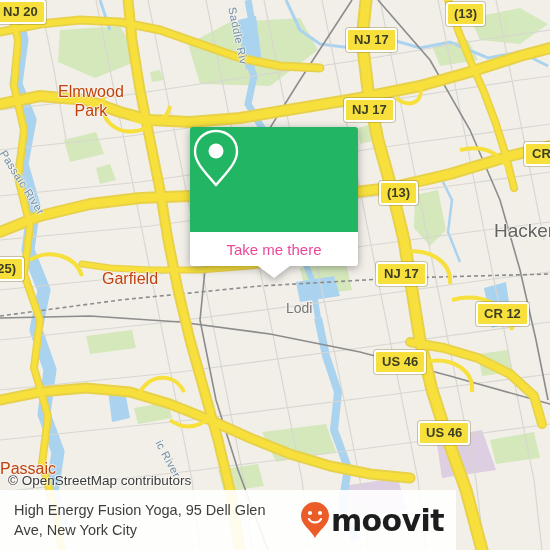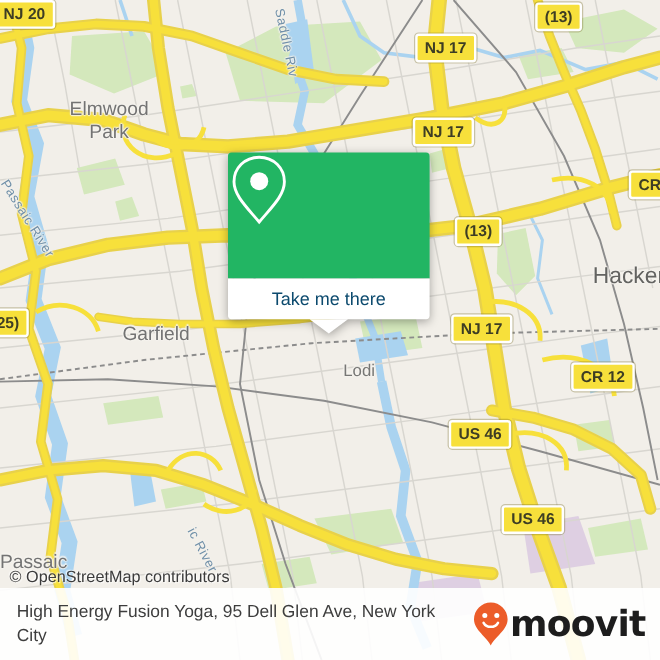--- a/index.html
+++ b/index.html
@@ -10,47 +10,47 @@
   }
   #app{position:relative;width:550px;height:550px;overflow:hidden;}
 
   
   #map{position:absolute;left:0;top:0;width:550px;height:550px;background:#f2efe9;overflow:hidden;}
   #map svg{position:absolute;left:0;top:0;}
 
   
   .mlabel{position:absolute;color:#70706e;font-size:15px;white-space:pre;pointer-events:none;
           text-shadow:1px 0 1px #f6f4ef,-1px 0 1px #f6f4ef,0 1px 1px #f6f4ef,0 -1px 1px #f6f4ef;}
-  .mlabel.city{font-size:16px;color:#737373;}
+  .mlabel.city{font-size:16px;color:#c2410c;}
   .mlabel.town{font-size:14px;color:#777775;}
   .mlabel.big{font-size:19px;color:#636361;}
   .mlabel.river{font-size:11px;color:#6f8fa8;letter-spacing:.5px;
           text-shadow:1px 0 1px #f3f1ec,-1px 0 1px #f3f1ec,0 1px 1px #f3f1ec,0 -1px 1px #f3f1ec;}
   .mlabel.two{line-height:19px;text-align:center;}
 
   
   .shield{position:absolute;background:#f7e03b;border:2px solid #ffffff;border-radius:3px;
           color:#3d3d24;font-size:13px;font-weight:bold;line-height:1;
           padding:3px 6px 4px 6px;white-space:nowrap;
           box-shadow:0 0 0 1px rgba(120,110,40,.35);}
 
   
   #popup{position:absolute;left:190px;top:127px;width:168px;
          filter:drop-shadow(0 2px 4px rgba(0,0,0,.33));}
   #popup-head{height:105px;background:#22b563;border-radius:3px 3px 0 0;
               display:flex;align-items:center;justify-content:center;}
   #popup-foot{height:34px;background:#ffffff;border-radius:0 0 3px 3px;
               display:flex;align-items:center;justify-content:center;}
-  #popup-foot span{color:#0c4a6e;font-size:15px;}
+  #popup-foot span{color:#ec4899;font-size:15px;}
   #popup-tail{position:absolute;left:68px;top:139px;width:0;height:0;
               border-left:16px solid transparent;border-right:16px solid transparent;
               border-top:12px solid #ffffff;}
 
   
-  #bottombar{position:absolute;left:0;bottom:0;width:550px;height:60px;
+  #bottombar{position:absolute;left:0;bottom:0;width:456px;height:60px;
              background:rgba(255,255,255,.90);
              display:flex;align-items:center;}
   #bb-text{flex:1;padding:0 8px 0 14px;color:#3d3d3d;font-size:14.5px;line-height:20px;}
   #bb-logo{display:flex;align-items:center;padding-right:12px;}
   #bb-logo .lg-word{font-size:30px;font-weight:bold;color:#1d1d1d;letter-spacing:-.6px;
                     margin-left:1px;font-family:"DejaVu Sans",sans-serif;}
   #attrib{position:absolute;left:8px;bottom:62px;font-size:13.5px;color:#3b3b3b;
           text-shadow:1px 1px 1px rgba(255,255,255,.85),-1px -1px 1px rgba(255,255,255,.85);}
 </style>
 </head>

